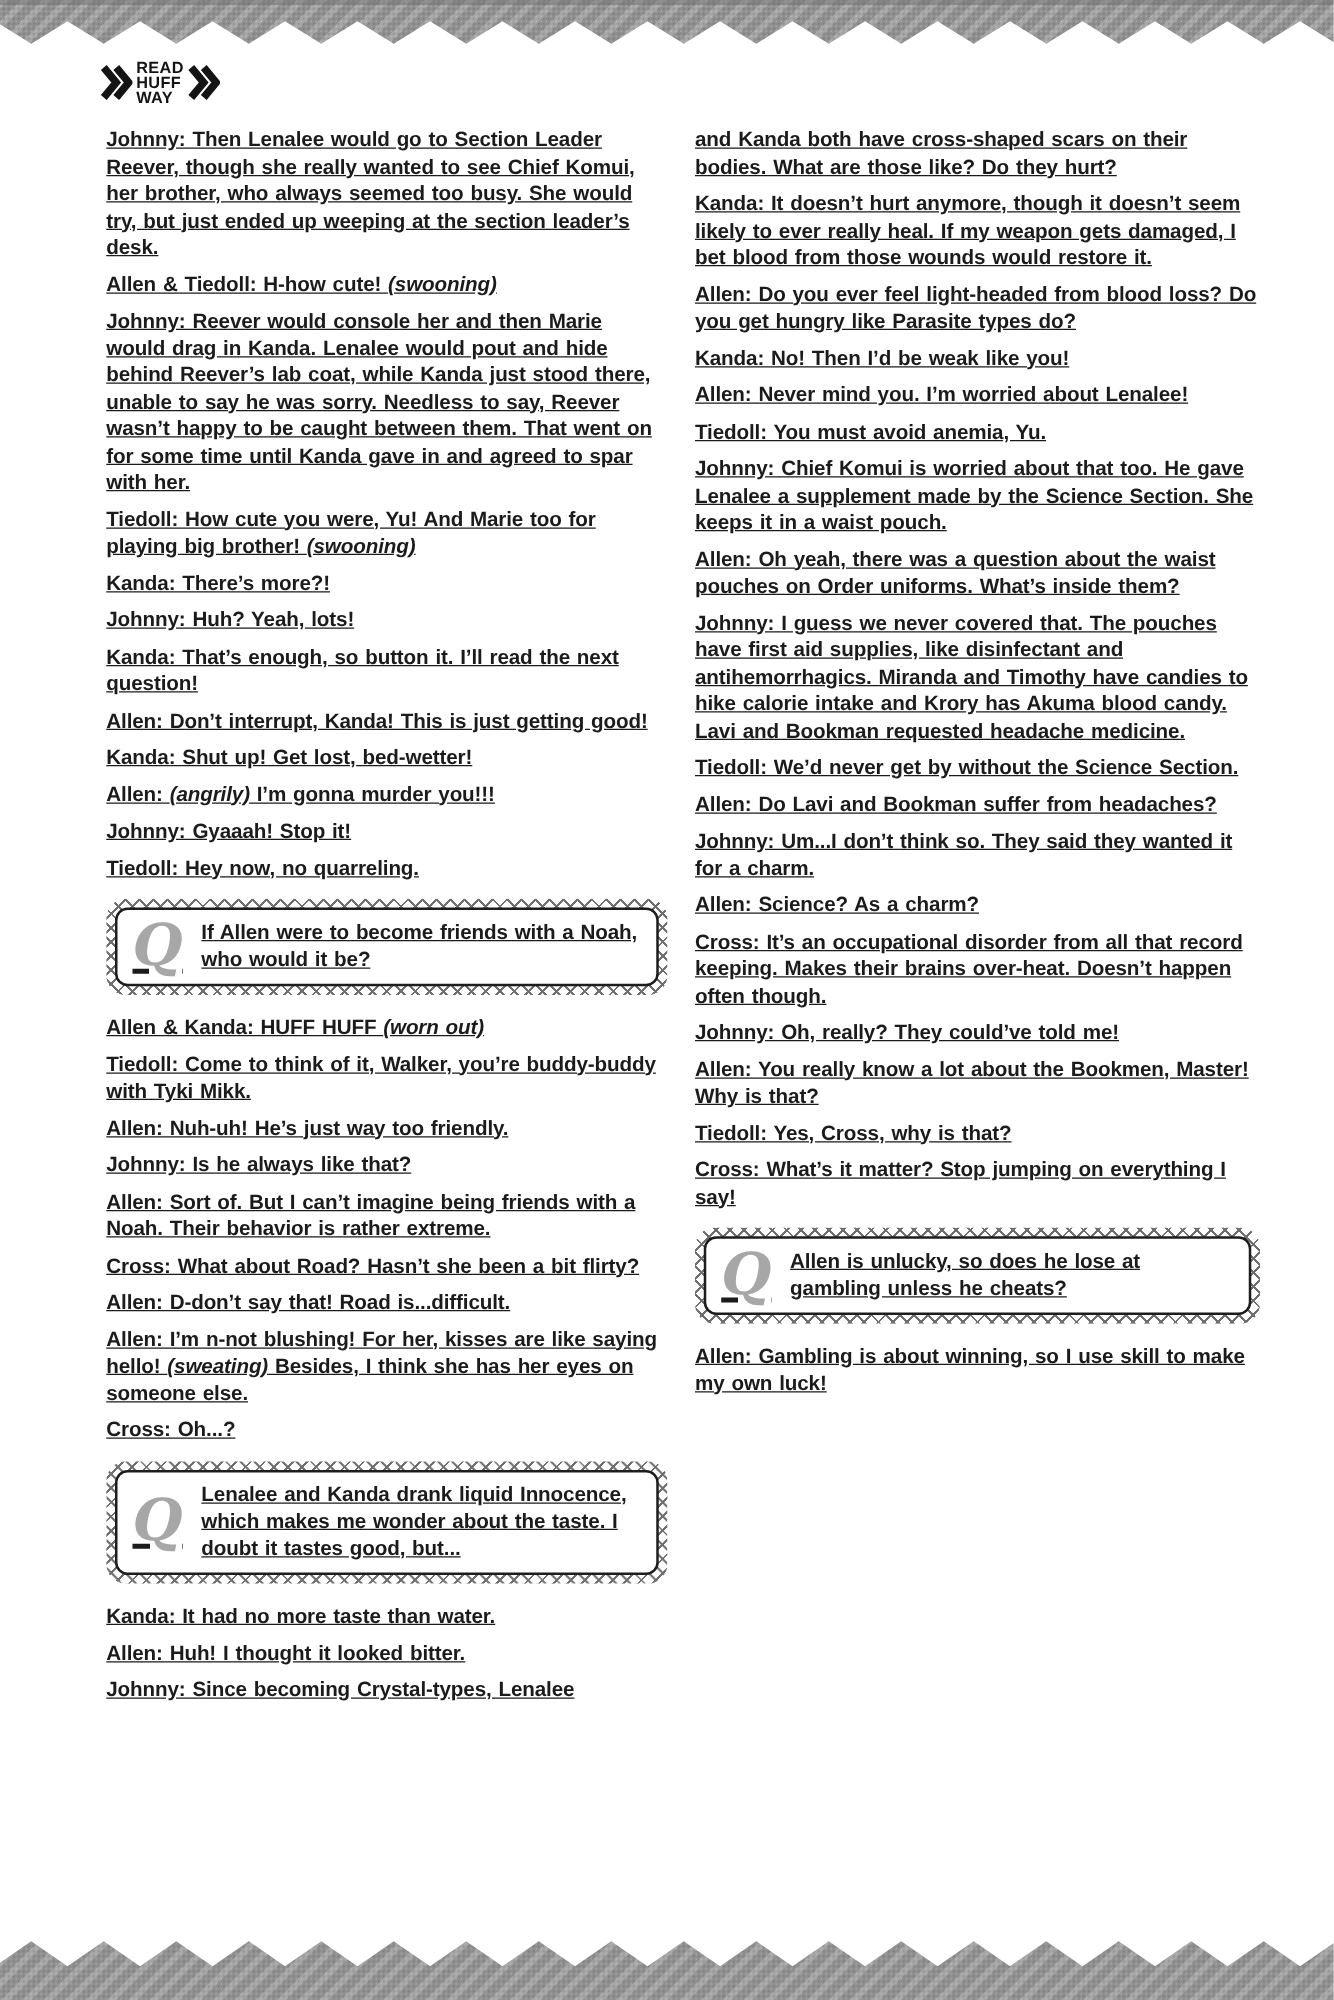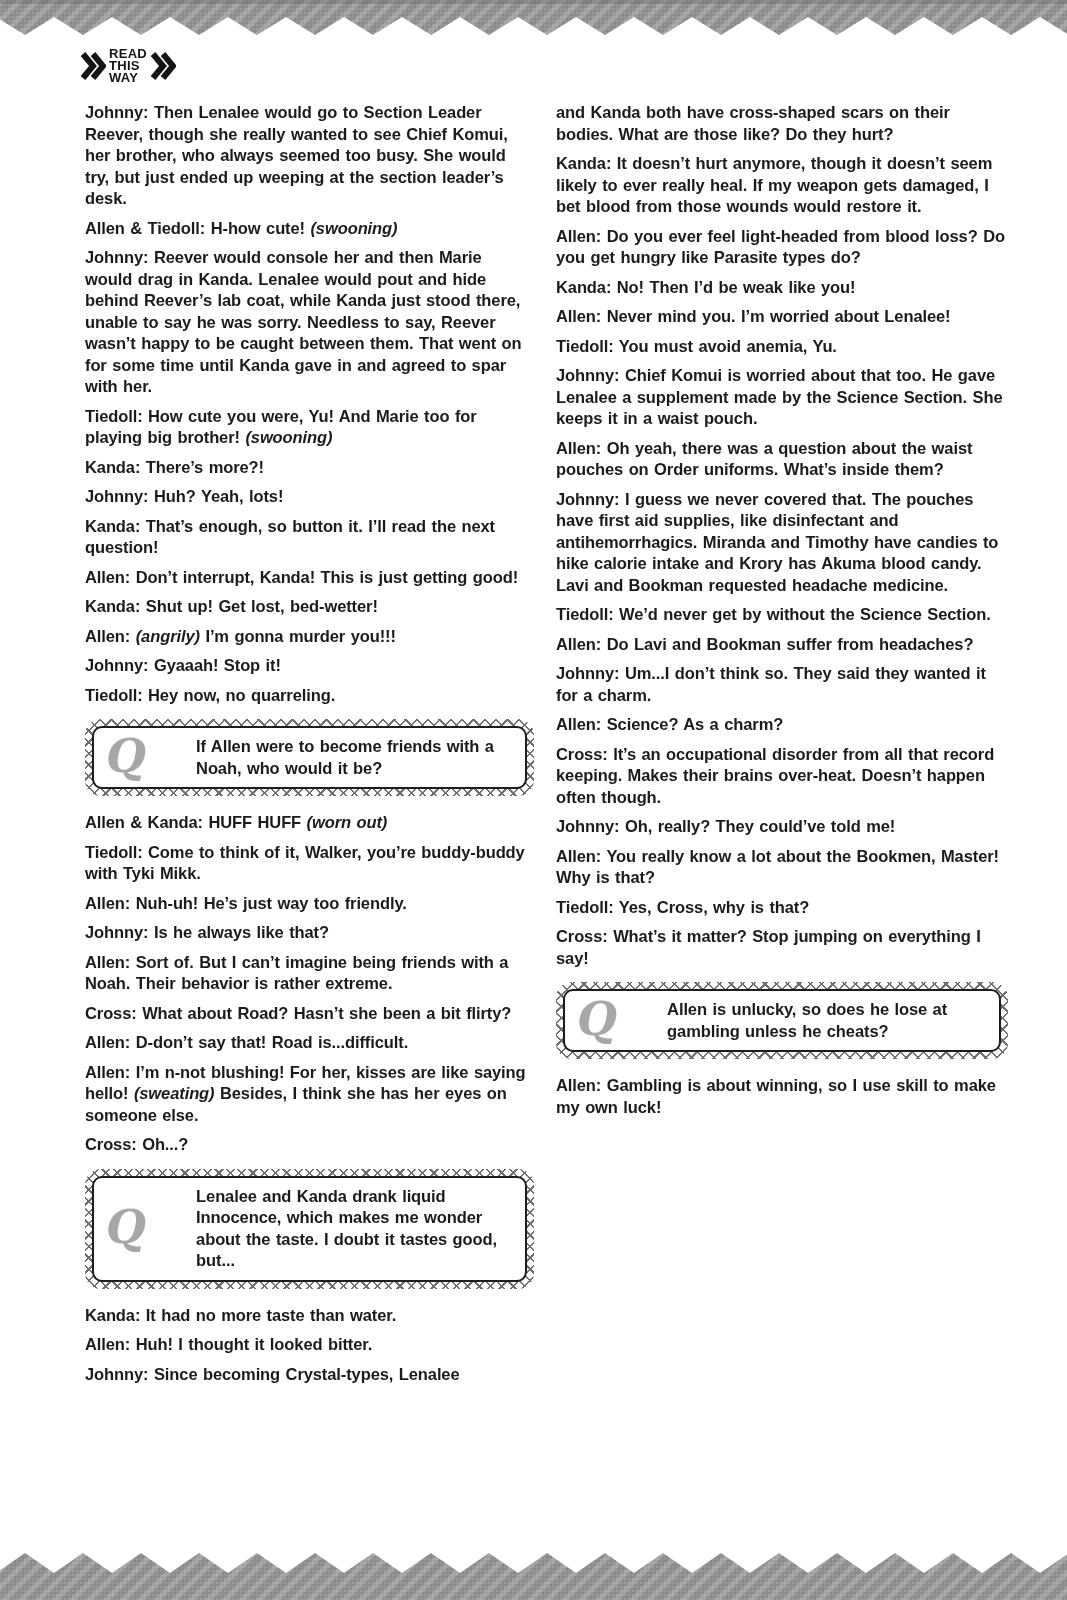--- a/index.html
+++ b/index.html
@@ -18,21 +18,21 @@
     display:flex;align-items:flex-end;gap:3px;
     color:#141414;
   }
   .marker-text{
     display:flex;flex-direction:column;
     font-size:13px;font-weight:900;line-height:12px;letter-spacing:.3px;
     text-align:left;
   }
   .chev{display:block;}
 
-  .col{position:absolute;top:102px;color:#1b1b1b;}
+  .col{position:absolute;top:102px;color:#1b1b1b;text-decoration:underline;}
   .col-left{left:85px;width:449px;}
   .col-right{left:556px;width:452px;}
 
   p.dlg{
     margin:0 0 8px 0;
     font-size:16.5px;font-weight:bold;line-height:21.5px;
     letter-spacing:-0.1px;
     word-spacing:1px;
   }
   .it{font-style:italic;}
@@ -58,21 +58,21 @@
   .qicon{
     flex:0 0 auto;
     font-family:"DejaVu Serif",serif;
     font-style:italic;font-weight:bold;
     font-size:46px;line-height:40px;
     color:#a7a7a7;
     transform:translateY(-2px);
   }
   .qtext{
     font-size:16.5px;font-weight:bold;line-height:21.5px;
-    letter-spacing:-0.1px;word-spacing:1px;color:#1b1b1b;margin-left:35px;
+    letter-spacing:-0.1px;word-spacing:1px;color:#1b1b1b;
   }
 </style>
 </head>
 <body>
 
 <svg class="border-svg border-top" width="1067" height="36" viewBox="0 0 1067 36">
   <defs>
     <pattern id="zztex" width="12" height="12" patternUnits="userSpaceOnUse" patternTransform="rotate(45)">
       <rect width="12" height="12" fill="#8f8f8f"></rect>
       <rect width="5" height="12" fill="#a6a6a6"></rect>
@@ -88,21 +88,21 @@
   <rect width="1067" height="4" fill="#6f6f6f" opacity="0.45"></rect>
 </svg>
 
 <div class="marker">
   <svg class="chev" width="26" height="36" viewBox="0 0 26 36">
     <path d="M3 6 L13 18 L3 30" stroke="#141414" stroke-width="6" fill="none"></path>
     <path d="M13 6 L23 18 L13 30" stroke="#141414" stroke-width="6" fill="none"></path>
   </svg>
   <div class="marker-text">
     <span>READ</span>
-    <span>THIS</span>
+    <span>HUFF</span>
     <span>WAY</span>
   </div>
   <svg class="chev" width="26" height="36" viewBox="0 0 26 36">
     <path d="M3 6 L13 18 L3 30" stroke="#141414" stroke-width="6" fill="none"></path>
     <path d="M13 6 L23 18 L13 30" stroke="#141414" stroke-width="6" fill="none"></path>
   </svg>
 </div>
 
 <div class="col col-left">
   <p class="dlg"><span>Johnny: Then Lenalee would go to Section Leader Reever, though she really wanted to see Chief Komui, her brother, who always seemed too busy. She would try, but just ended up weeping at the section leader’s desk.</span></p>

